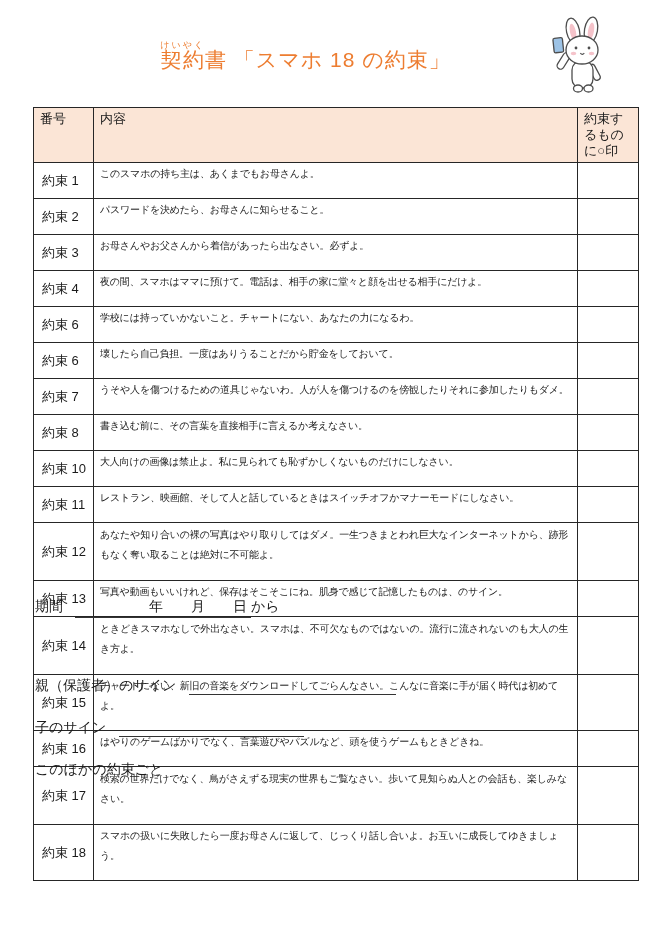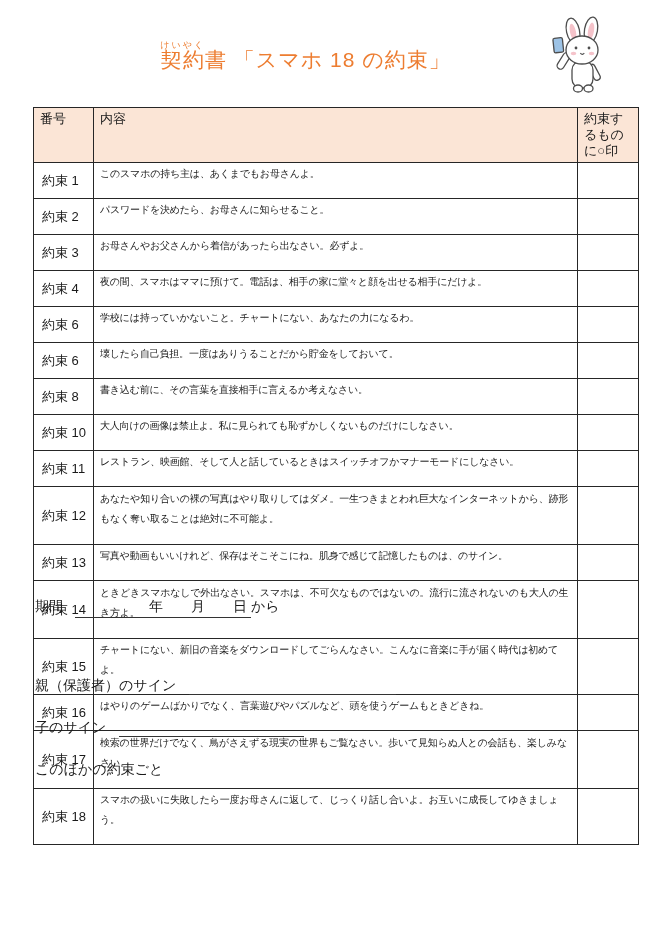--- a/index.html
+++ b/index.html
@@ -181,20 +181,25 @@
           <td class="cell-no">約束 6</td>
           <td class="cell-content">学校には持っていかないこと。チャートにない、あなたの力になるわ。</td>
           <td class="cell-mark"></td>
         </tr>
       <tr class="single">
           <td class="cell-no">約束 6</td>
           <td class="cell-content">壊したら自己負担。一度はありうることだから貯金をしておいて。</td>
           <td class="cell-mark"></td>
         </tr>
       <tr class="single">
+          <td class="cell-no">約束 7</td>
+          <td class="cell-content">うそや人を傷つけるための道具じゃないわ。人が人を傷つけるのを傍観したりそれに参加したりもダメ。</td>
+          <td class="cell-mark"></td>
+        </tr>
+      <tr class="single">
           <td class="cell-no">約束 8</td>
           <td class="cell-content">書き込む前に、その言葉を直接相手に言えるか考えなさい。</td>
           <td class="cell-mark"></td>
         </tr>
       <tr class="single">
           <td class="cell-no">約束 10</td>
           <td class="cell-content">大人向けの画像は禁止よ。私に見られても恥ずかしくないものだけにしなさい。</td>
           <td class="cell-mark"></td>
         </tr>
       <tr class="single">

